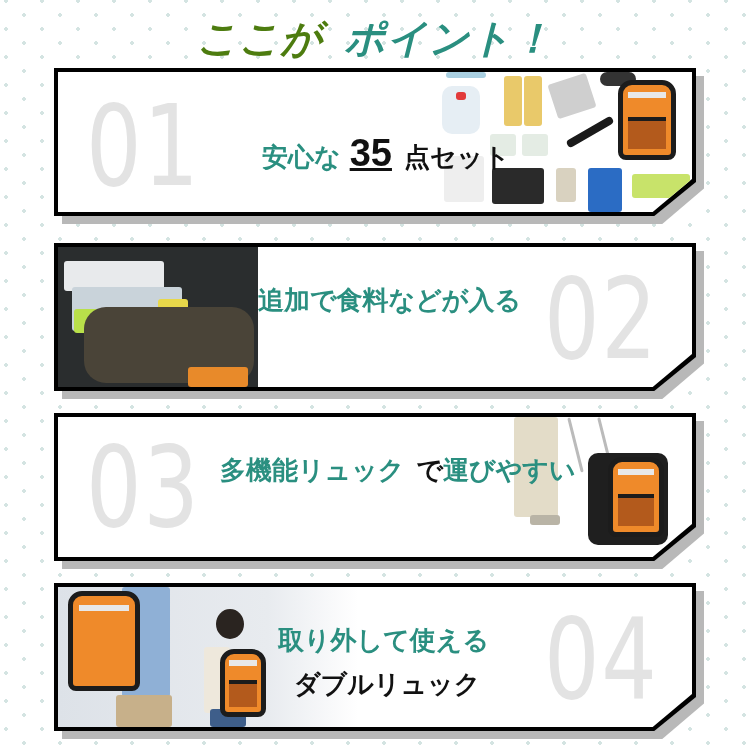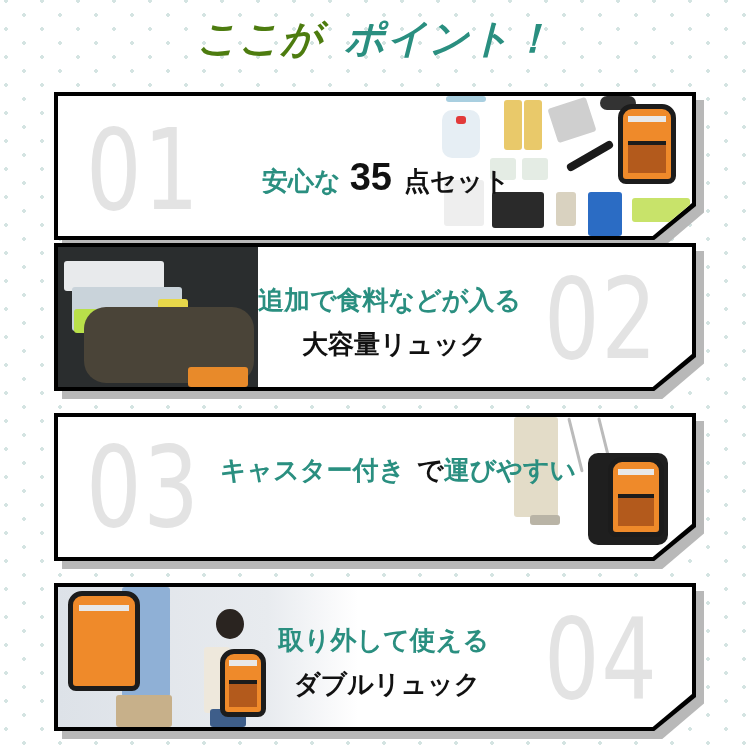--- a/index.html
+++ b/index.html
@@ -37,38 +37,38 @@
     background: #ffffff; overflow: hidden;
     clip-path: polygon(0 0, 100% 0, 100% 76.5%, 93.8% 100%, 0 100%);
   }
   .num {
     position: absolute; font-family: "DejaVu Sans", sans-serif; font-weight: 400;
     font-size: 112px; color: #e3e3e3; letter-spacing: 2px; line-height: 1;
     transform: scaleX(0.78); transform-origin: left top;
   }
   .line1 { position: absolute; font-weight: 700; font-size: 26px; color: #2a8f80; white-space: nowrap; }
   .line2 { position: absolute; font-weight: 700; font-size: 26px; color: #111111; white-space: nowrap; }
-  .big35 { font-size: 38px; font-family: "Liberation Sans", sans-serif; color: #111; font-weight: 700; }
+  .big35 { font-size: 38px; font-family: "Liberation Sans", sans-serif; color: #111; font-weight: 700; text-decoration: underline; }
   .black { color: #111111; margin-left: 12px; }
 
   
   .photo { position: absolute; }
   .kit-item { position: absolute; border-radius: 3px; }
   .bag { position: absolute; border-radius: 14px 14px 8px 8px; background: #ef8a2a; border: 5px solid #1c1c1c; }
   .bag .reflect { position: absolute; left: 10%; top: 10%; width: 80%; height: 6px; background: #e8e8e8; }
   .bag .pocket { position: absolute; left: 10%; bottom: 8%; width: 80%; height: 40%; background: #b35a1c; border-top: 4px solid #1c1c1c; }
 </style>
 </head>
 <body>
 
 <div class="heading">
   <span class="dark">ここが</span><span class="accent">ポイント！</span>
 </div>
 
-<div class="card" style="top:92px;">
+<div class="card" style="top:68px;">
   <div class="shadow"></div>
   <div class="frame"></div>
   <div class="inner">
     <div class="num" style="left:28px; top:18px;">01</div>
     <div class="photo" style="left:384px; top:0; width:250px; height:140px;">
       <div class="kit-item" style="left:4px;top:0;width:40px;height:6px;background:#a9cfe0;"></div>
       <div class="kit-item" style="left:0;top:14px;width:38px;height:48px;background:#e6eef4;border-radius:10px;"></div>
       <div class="kit-item" style="left:14px;top:20px;width:10px;height:8px;background:#e23a3a;"></div>
       <div class="kit-item" style="left:62px;top:4px;width:18px;height:50px;background:#e9c96a;"></div>
       <div class="kit-item" style="left:82px;top:4px;width:18px;height:50px;background:#e9c96a;"></div>
@@ -101,42 +101,41 @@
     <div class="photo" style="left:0; top:0; width:200px; height:140px; background:#2a2d2e;">
       <div class="kit-item" style="left:6px;top:14px;width:100px;height:30px;background:#e8eaec;"></div>
       <div class="kit-item" style="left:14px;top:40px;width:110px;height:44px;background:#c9d3da;"></div>
       <div class="kit-item" style="left:16px;top:62px;width:36px;height:24px;background:#b9e04a;"></div>
       <div class="kit-item" style="left:100px;top:52px;width:30px;height:20px;background:#e8d84a;"></div>
       <div class="kit-item" style="left:26px;top:60px;width:170px;height:76px;background:#4a4438;border-radius:22px;"></div>
       <div class="kit-item" style="left:130px;top:120px;width:60px;height:20px;background:#e88a2a;"></div>
     </div>
     <div class="num" style="left:486px; top:16px;">02</div>
     <div class="line1" style="left:200px; top:36px;text-align:right;">追加で食料などが入る</div>
-    <div class="line2" style="left:244px; top:80px;">大容量リュック</div>
   </div>
 </div>
 
 <div class="card" style="top:413px;">
   <div class="shadow"></div>
   <div class="frame"></div>
   <div class="inner">
     <div class="num" style="left:28px; top:14px;">03</div>
     <div class="photo" style="left:450px; top:0; width:180px; height:140px;">
       <div class="kit-item" style="left:6px;top:0;width:44px;height:100px;background:#e3dcc8;"></div>
       <div class="kit-item" style="left:22px;top:98px;width:30px;height:10px;background:#b9b4a6;"></div>
       <div class="kit-item" style="left:66px;top:0;width:3px;height:56px;background:#bbbbbb;transform:rotate(-14deg);"></div>
       <div class="kit-item" style="left:94px;top:0;width:3px;height:40px;background:#bbbbbb;transform:rotate(-14deg);"></div>
       <div class="kit-item" style="left:80px;top:36px;width:80px;height:92px;background:#1f1f1f;border-radius:10px;"></div>
       <div class="bag" style="left:100px;top:40px;width:46px;height:70px;">
         <div class="reflect"></div>
           <div class="pocket"></div>
       </div>
     </div>
     <div class="line1" style="left:162px; top:36px;">
-      <span>キャスター付き</span><span class="black">で</span><span>運びやすい</span>
+      <span>多機能リュック</span><span class="black">で</span><span>運びやすい</span>
     </div>
   </div>
 </div>
 
 <div class="card" style="top:583px;">
   <div class="shadow"></div>
   <div class="frame"></div>
   <div class="inner">
     <div class="photo" style="left:0; top:0; width:300px; height:140px; background:linear-gradient(90deg,#dde2e8 0%,#e8ebef 70%,#ffffff 100%);">
       <div class="kit-item" style="left:64px;top:0;width:48px;height:110px;background:#8fb0d6;"></div>

